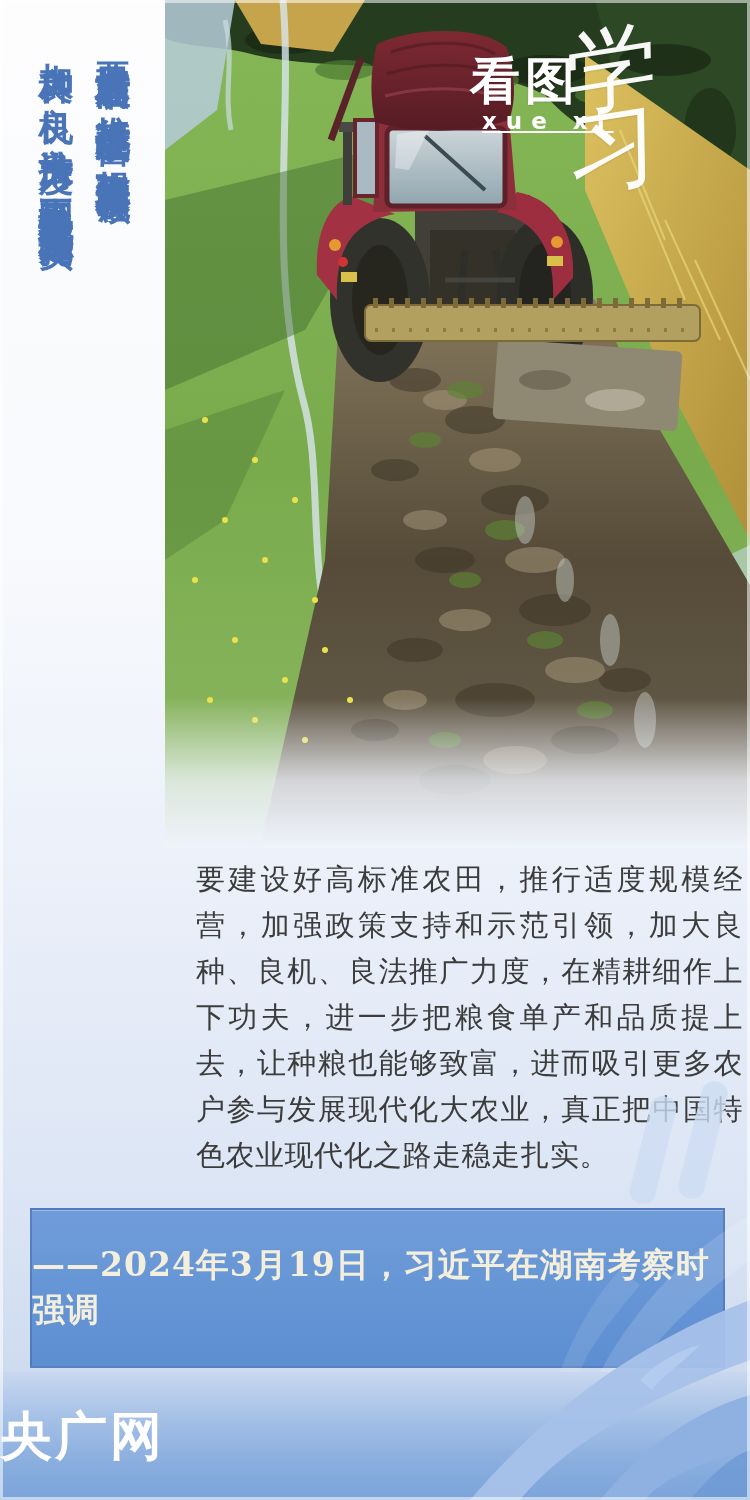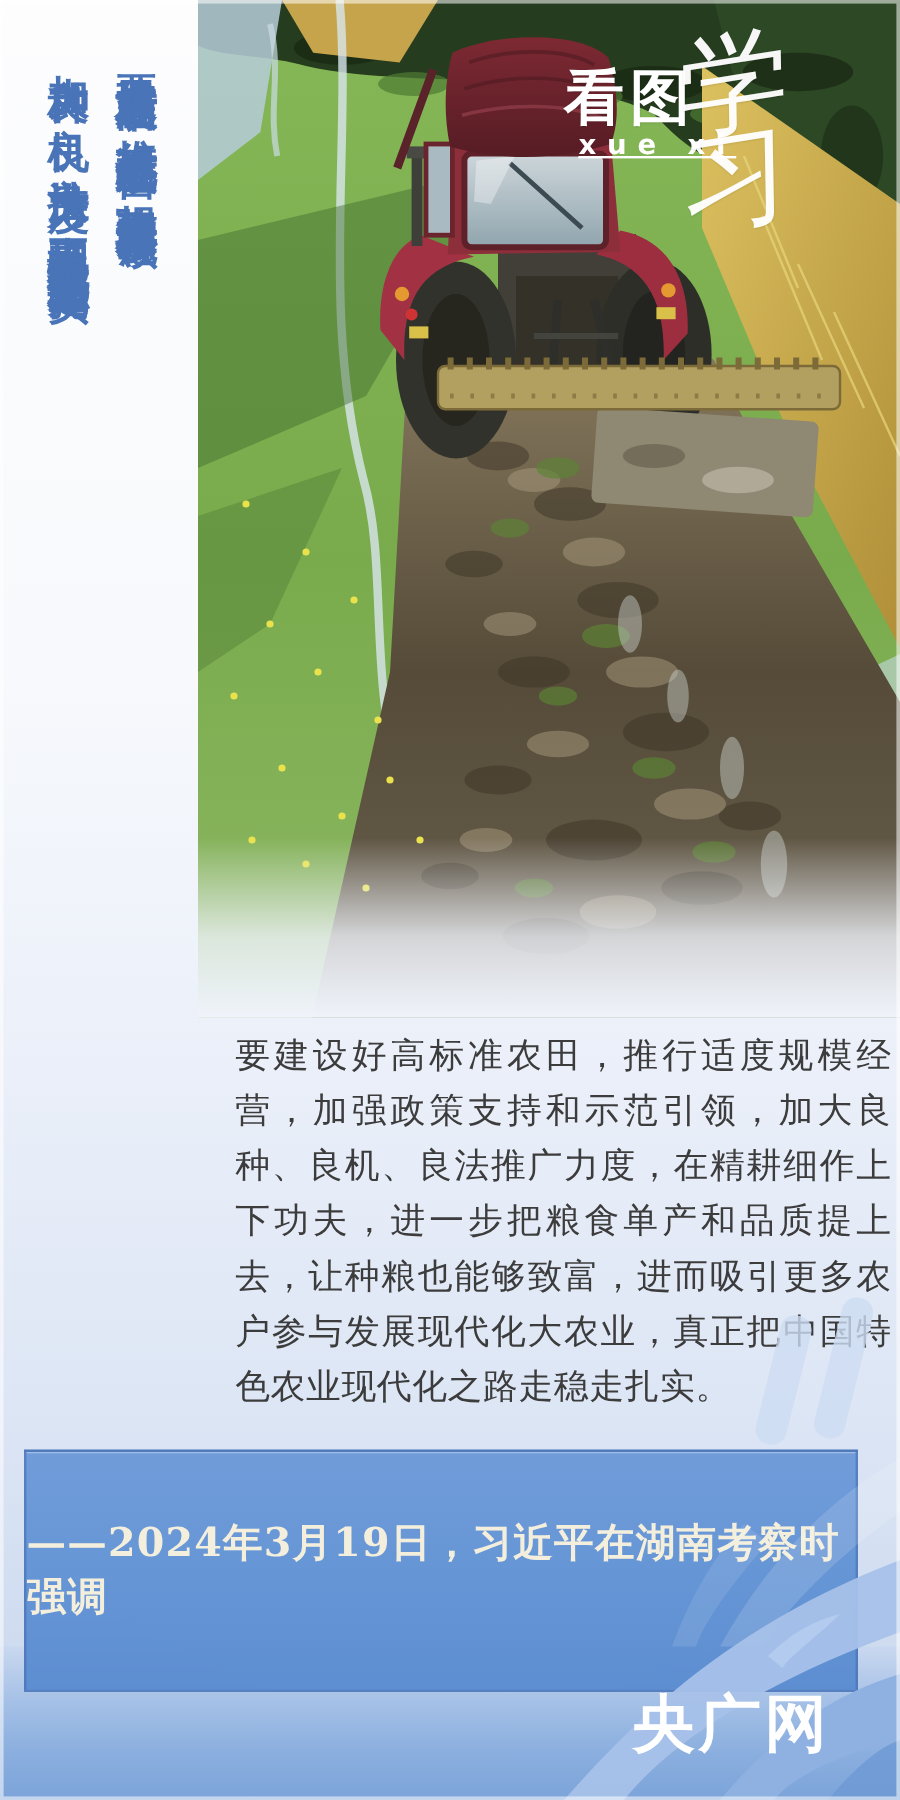--- a/index.html
+++ b/index.html
@@ -34,37 +34,37 @@
     transform:rotate(-9deg) skewX(-8deg);opacity:.96;text-shadow:0 1px 2px rgba(0,0,0,.10);
   }
   
   .quote-body{
     position:absolute;left:196px;top:856px;width:547px;z-index:4;
     font-family:"DejaVu Serif",serif;font-size:29px;line-height:46px;
     letter-spacing:.5px;color:#3c3c3c;text-align:justify;
   }
   
   .quote-box{
-    position:absolute;left:20px;top:1208px;width:695px;height:202px;z-index:3;
+    position:absolute;left:30px;top:1208px;width:695px;height:160px;z-index:3;
     background:linear-gradient(180deg,#719cda 0%,#6595d5 55%,#5d8ed1 100%);
     border:2px solid rgba(70,110,175,.6);
     box-shadow:inset 0 1px 0 rgba(255,255,255,.35);
     box-sizing:border-box;display:flex;align-items:center;justify-content:center;
   }
   .attribution{
     font-family:"DejaVu Serif",serif;font-weight:700;font-size:33px;
     letter-spacing:1px;color:#f3efdc;
   }
   
   .footer-band{
     position:absolute;left:0;top:1372px;width:750px;height:128px;z-index:1;
     background:linear-gradient(180deg,#c9d8ef 0%,#a3bfe6 38%,#8aaede 70%,#7ca4da 100%);
   }
   .cnr-logo{
-    position:absolute;left:0;top:1402px;width:692px;z-index:6;text-align:right;
+    position:absolute;left:0;top:1402px;width:692px;z-index:6;text-align:left;
     font-family:"DejaVu Sans",sans-serif;font-weight:900;font-size:52px;
     letter-spacing:3px;color:#ffffff;
   }
   
   .watermark{position:absolute;left:0;top:1000px;z-index:5;pointer-events:none;}
   
   .frame{position:absolute;inset:0;border:3px solid rgba(255,255,255,.55);z-index:9;pointer-events:none;}
 </style>
 </head>
 <body>

